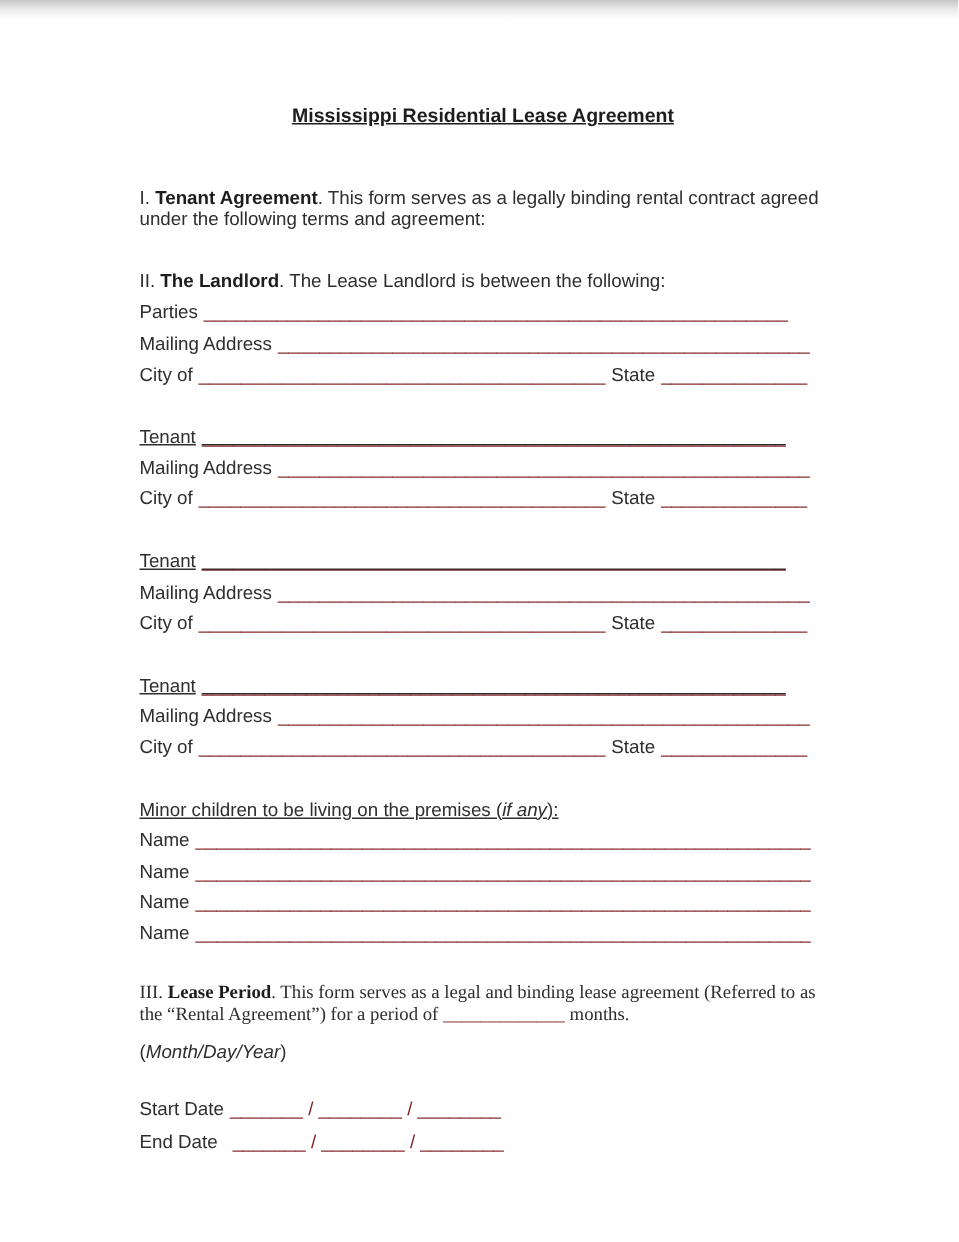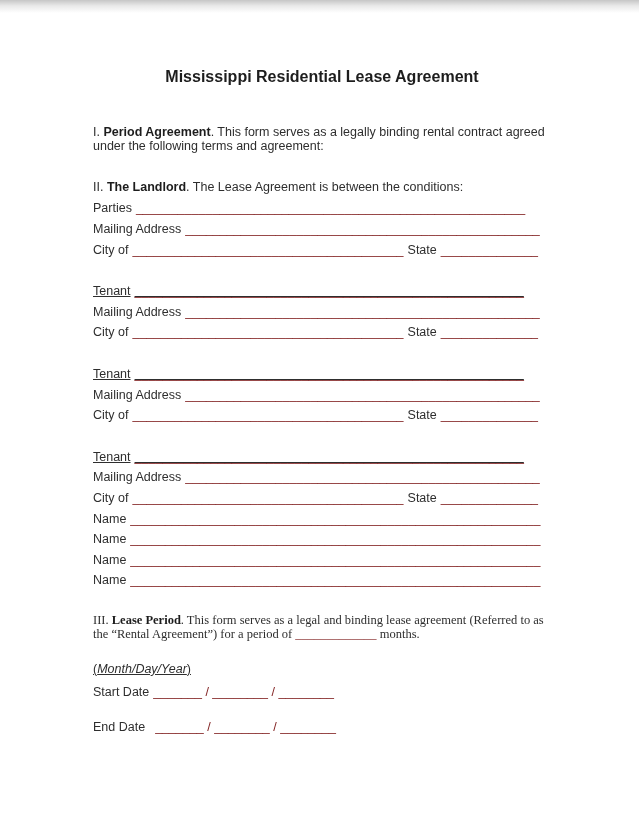--- a/index.html
+++ b/index.html
@@ -20,70 +20,72 @@
   }
   .content {
     position: absolute; left: 93px; top: 70px; width: 458px;
     color: #2e2e2e;
     font-size: 12.5px;
     line-height: 14.6px;
   }
   .doc-title {
     text-align: center;
     font-weight: bold;
-    font-size: 16px;
+    font-size: 13px;
     color: #1d1d1d;
     white-space: nowrap;
+    text-decoration: underline;
   }
   .bold { font-weight: bold; color: #1d1d1d; }
   .ital { font-style: italic; }
   p { margin: 0; }
   .p-intro   { margin-top: 40px; }
   .p-head2   { margin-top: 26px; }
   .p-sec3    { margin-top: 25px; font-family: Liberation Serif, serif; }
   .form-row  { margin-top: 6px; white-space: nowrap; }
   .row-first { margin-top: 7px; }
   .row-gap   { margin-top: 27px; text-decoration: underline; }
-  .row-mdy   { margin-top: 20px; text-decoration: underline; }
-  .row-start { margin-top: 8px; }
-  .row-end   { margin-top: 21px; }
+  .row-mdy   { margin-top: 10px; }
+  .row-start { margin-top: 24px; }
+  .row-end   { margin-top: 7px; }
   .form-row > span + span { margin-left: 4px; }
   .row-end > .blank { margin-left: 10px; }
   .blank { color: #7f1d1d; }
 </style>
 </head>
 <body>
 
 <div class="page">
   <div class="top-shade"></div>
 
   <div class="content">
 
     <p class="doc-title">Mississippi Residential Lease Agreement</p>
 
-    <p class="p-intro"><span>I.</span> <span class="bold">Period Agreement</span><span>. This form serves as a legally binding rental contract agreed under the following terms and agreement:</span></p>
+    <p class="p-intro"><span>I.</span> <span class="bold">Tenant Agreement</span><span>. This form serves as a legally binding rental contract agreed under the following terms and agreement:</span></p>
 
-    <p class="p-head2"><span>II.</span> <span class="bold">The Landlord</span><span>. The Lease Agreement is between the conditions:</span></p>
+    <p class="p-head2"><span>II.</span> <span class="bold">The Landlord</span><span>. The Lease Landlord is between the following:</span></p>
 
     <p class="form-row row-first"><span>Parties</span><span class="blank">________________________________________________________</span></p>
     <p class="form-row"><span>Mailing Address</span><span class="blank">___________________________________________________</span></p>
     <p class="form-row"><span>City of</span><span class="blank">_______________________________________</span><span>State</span><span class="blank">______________</span></p>
 
     <p class="form-row row-gap"><span>Tenant</span><span class="blank">________________________________________________________</span></p>
     <p class="form-row"><span>Mailing Address</span><span class="blank">___________________________________________________</span></p>
     <p class="form-row"><span>City of</span><span class="blank">_______________________________________</span><span>State</span><span class="blank">______________</span></p>
 
     <p class="form-row row-gap"><span>Tenant</span><span class="blank">________________________________________________________</span></p>
     <p class="form-row"><span>Mailing Address</span><span class="blank">___________________________________________________</span></p>
     <p class="form-row"><span>City of</span><span class="blank">_______________________________________</span><span>State</span><span class="blank">______________</span></p>
 
     <p class="form-row row-gap"><span>Tenant</span><span class="blank">________________________________________________________</span></p>
     <p class="form-row"><span>Mailing Address</span><span class="blank">___________________________________________________</span></p>
     <p class="form-row"><span>City of</span><span class="blank">_______________________________________</span><span>State</span><span class="blank">______________</span></p>
 
+    <p class="form-row row-gap"><span>Minor children to be living on the premises (</span><span class="ital" style="margin-left:0">if any</span><span style="margin-left:0">):</span></p>
 
     <p class="form-row"><span>Name</span><span class="blank">___________________________________________________________</span></p>
     <p class="form-row"><span>Name</span><span class="blank">___________________________________________________________</span></p>
     <p class="form-row"><span>Name</span><span class="blank">___________________________________________________________</span></p>
     <p class="form-row"><span>Name</span><span class="blank">___________________________________________________________</span></p>
 
     <p class="p-sec3"><span>III.</span> <span class="bold">Lease Period</span><span>. This form serves as a legal and binding lease agreement (Referred to as the “Rental Agreement”) for a period of </span><span class="blank">_____________</span><span> months.</span></p>
 
     <p class="form-row row-mdy"><span>(</span><span class="ital" style="margin-left:0">Month/Day/Year</span><span style="margin-left:0">)</span></p>
 

